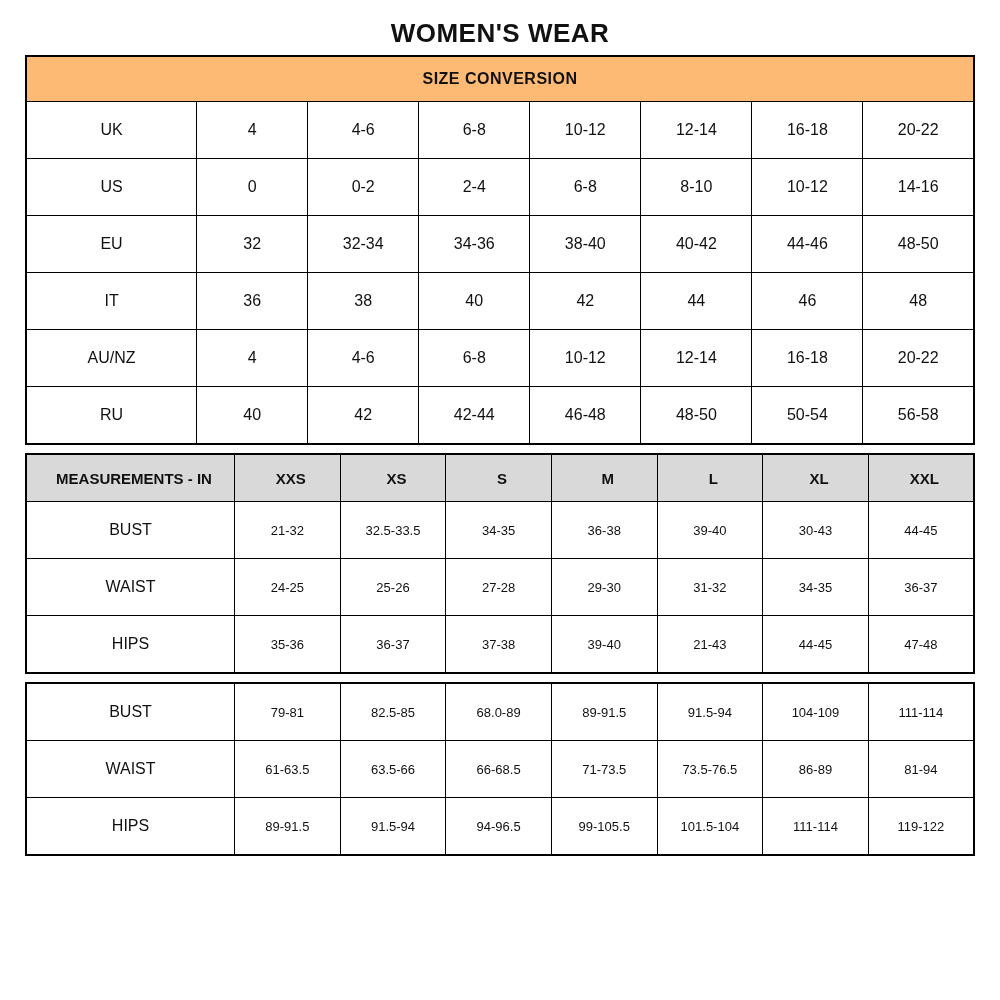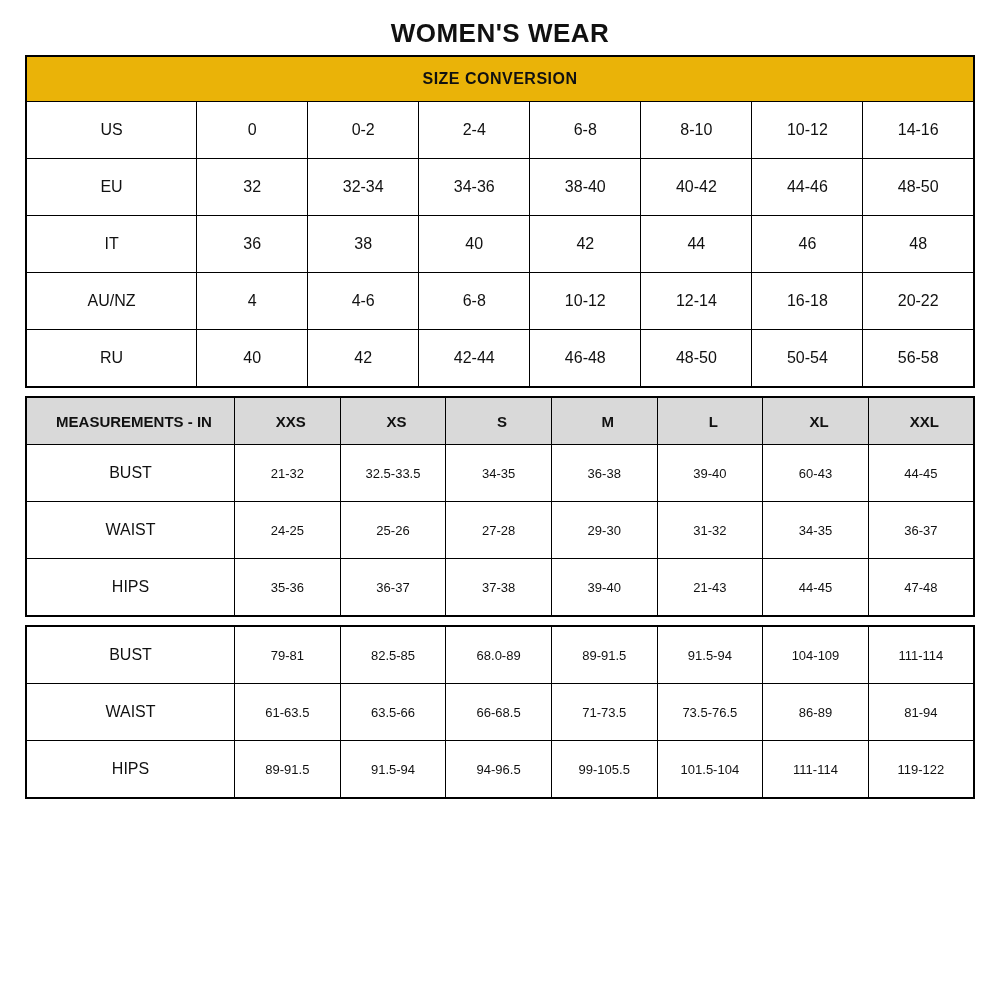--- a/index.html
+++ b/index.html
@@ -34,21 +34,21 @@
     border: 1.5px solid #000000;
     text-align: center;
     vertical-align: middle;
     padding: 0 2px;
     overflow: hidden;
     white-space: nowrap;
   }
   
   .t1 .caption {
     height: 44px;
-    background: #eab308;
+    background: #fdba74;
     font-weight: 700;
     font-size: 16px;
     letter-spacing: 0.5px;
     margin-top: 36px;
   }
   .t1 td { height: 56px; font-size: 16px; }
   .t1 .c-first { width: 18%; }
   
   .tm .hdr td {
     height: 46px;
@@ -75,20 +75,30 @@
         <col>
         <col>
         <col>
         <col>
         <col>
         <col>
       </colgroup>
     <tbody>
         <tr>
       <td colspan="8" class="caption">SIZE CONVERSION</td>
+    </tr>
+    <tr>
+      <td class="row-label">UK</td>
+      <td>4</td>
+      <td>4-6</td>
+      <td>6-8</td>
+      <td>10-12</td>
+      <td>12-14</td>
+      <td>16-18</td>
+      <td>20-22</td>
     </tr>
     <tr>
       <td class="row-label">US</td>
       <td>0</td>
       <td>0-2</td>
       <td>2-4</td>
       <td>6-8</td>
       <td>8-10</td>
       <td>10-12</td>
       <td>14-16</td>
@@ -158,21 +168,21 @@
       <td>XL</td>
       <td>XXL</td>
     </tr>
     <tr>
       <td class="row-label">BUST</td>
       <td>21-32</td>
       <td>32.5-33.5</td>
       <td>34-35</td>
       <td>36-38</td>
       <td>39-40</td>
-      <td>60-43</td>
+      <td>30-43</td>
       <td>44-45</td>
     </tr>
     <tr>
       <td class="row-label">WAIST</td>
       <td>24-25</td>
       <td>25-26</td>
       <td>27-28</td>
       <td>29-30</td>
       <td>31-32</td>
       <td>34-35</td>

